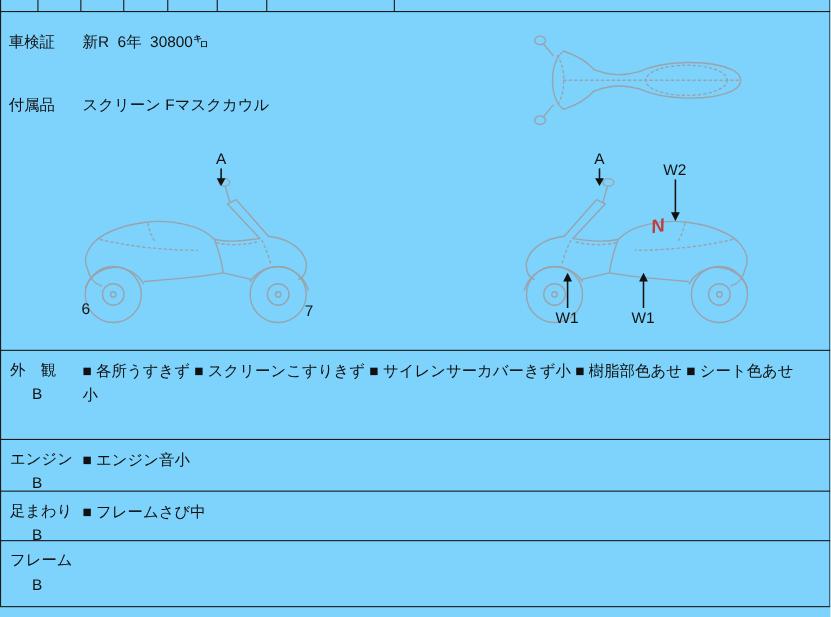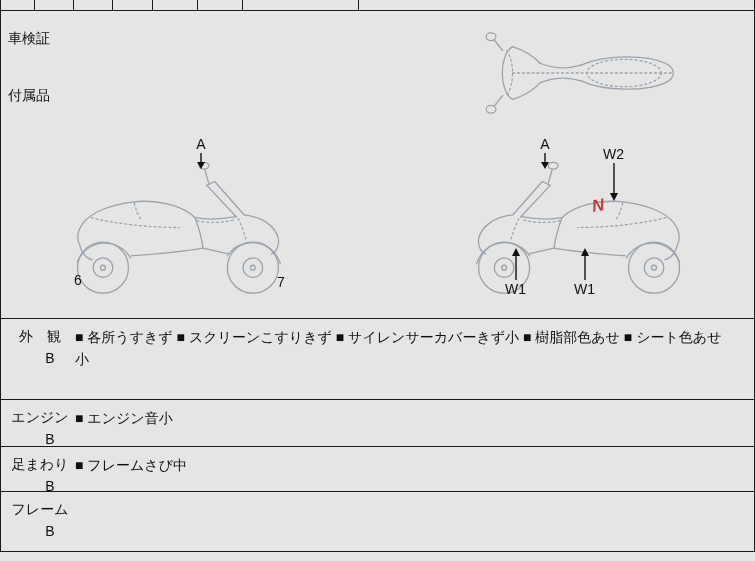--- a/index.html
+++ b/index.html
@@ -1,26 +1,26 @@
 <!DOCTYPE html>
 <html><head>
 <meta charset="utf-8">
 <style>
   * { margin:0; padding:0; box-sizing:border-box; }
   html,body { background:#ffffff; }
   body { font-family:"Liberation Sans","DejaVu Sans",sans-serif; color:#111; }
-  .sheet { position:relative; width:755px; height:561px; background:#e5e5e5; overflow:hidden; }
+  .sheet { position:relative; width:755px; height:561px; background:#7dd3fc; overflow:hidden; }
 
   .hline { position:absolute; height:1px; background:#1a1a1a; }
   .vline { position:absolute; width:1px; background:#1a1a1a; }
 
   .txt { position:absolute; font-size:14px; line-height:20px; white-space:pre; }
 
   .note-row { position:absolute; left:1px; right:1px; display:flex; }
-  .note-side { width:70px; padding:7px 0 0 8px;text-align:center; }
+  .note-side { width:70px; padding:7px 0 0 8px; }
   .note-label { font-size:14px; line-height:20px; white-space:pre; }
   .note-grade { font-size:14px; line-height:20px; padding-left:20px; margin-top:2px; }
   .note-text { flex:1; padding:7px 28px 0 4px; font-size:14px; line-height:22px; white-space:pre-wrap; }
 
   .sketch { position:absolute; }
 
   .ann { position:absolute; display:flex; flex-direction:column; align-items:center; gap:1px;
          font-size:14px; line-height:16px; }
   .ann .arr line { stroke:#111; stroke-width:1.4; }
   .ann .arr polygon { fill:#111; stroke:none; }
@@ -67,21 +67,23 @@
   <div class="vline" style="left:112px;top:0;height:10px"></div>
   <div class="vline" style="left:152px;top:0;height:10px"></div>
   <div class="vline" style="left:197px;top:0;height:10px"></div>
   <div class="vline" style="left:242px;top:0;height:10px"></div>
   <div class="vline" style="left:358px;top:0;height:10px"></div>
 
   <div class="vline" style="left:0;top:0;height:551px"></div>
   <div class="vline" style="left:754px;top:0;height:551px"></div>
 
   <div class="txt" style="left:8px;top:28px">車検証</div>
+  <div class="txt" style="left:75px;top:28px">新R  6年  30800㌔</div>
   <div class="txt" style="left:8px;top:85px">付属品</div>
+  <div class="txt" style="left:75px;top:85px">スクリーン Fマスクカウル</div>
 
   <svg class="sketch" style="left:477px;top:27px" width="216" height="93" viewBox="0 0 220 95">
     <g stroke="#9aa3ab" fill="none" stroke-width="1.3" stroke-linecap="round" stroke-linejoin="round">
       <path d="M26 24 L17 13"></path>
         <ellipse cx="14" cy="10" rx="5" ry="4"></ellipse>
       <path d="M26 70 L17 81"></path>
         <ellipse cx="14" cy="84" rx="5" ry="4"></ellipse>
       <path d="M36 20 C22 28 22 66 36 74"></path>
       <path d="M36 20 C48 24 58 30 64 37"></path>
       <path d="M36 74 C48 70 58 64 64 57"></path>

